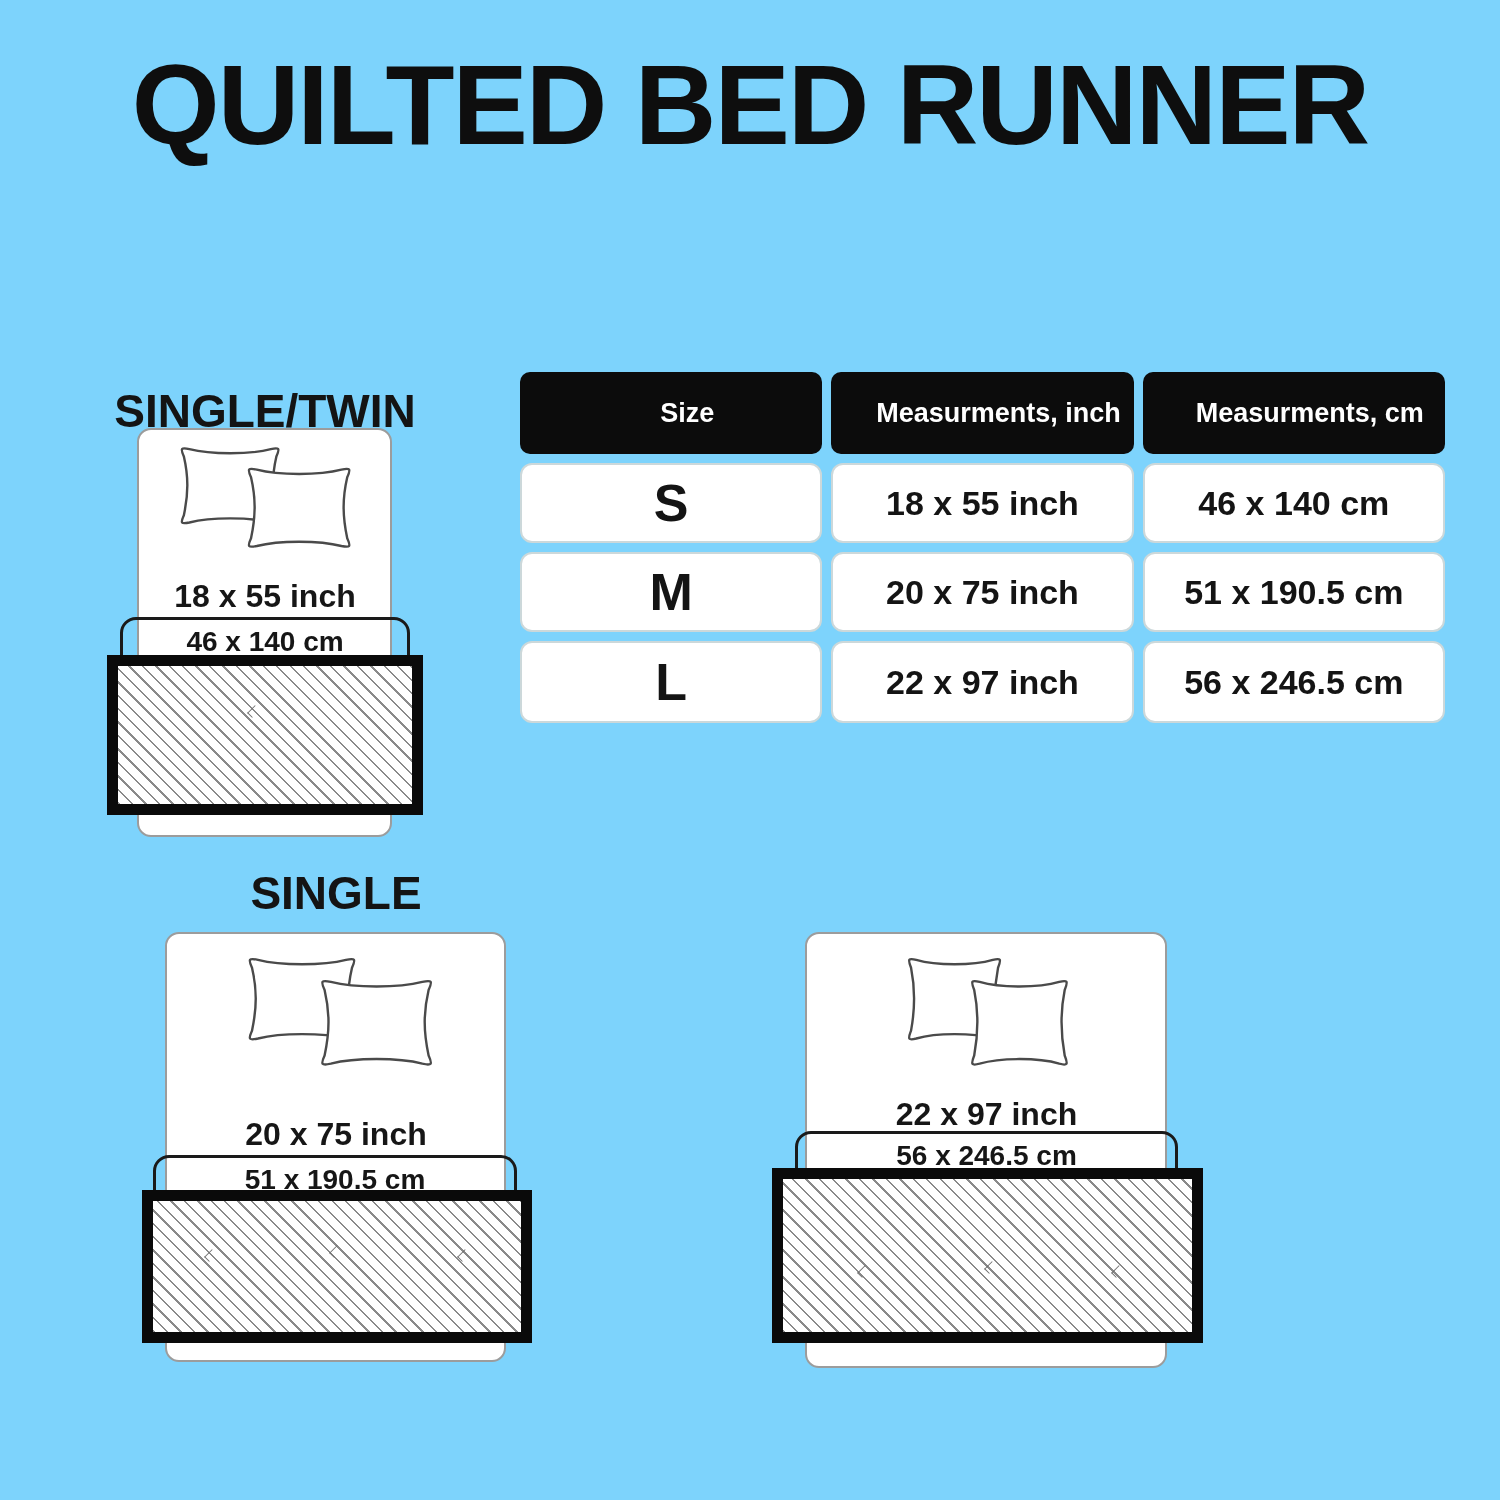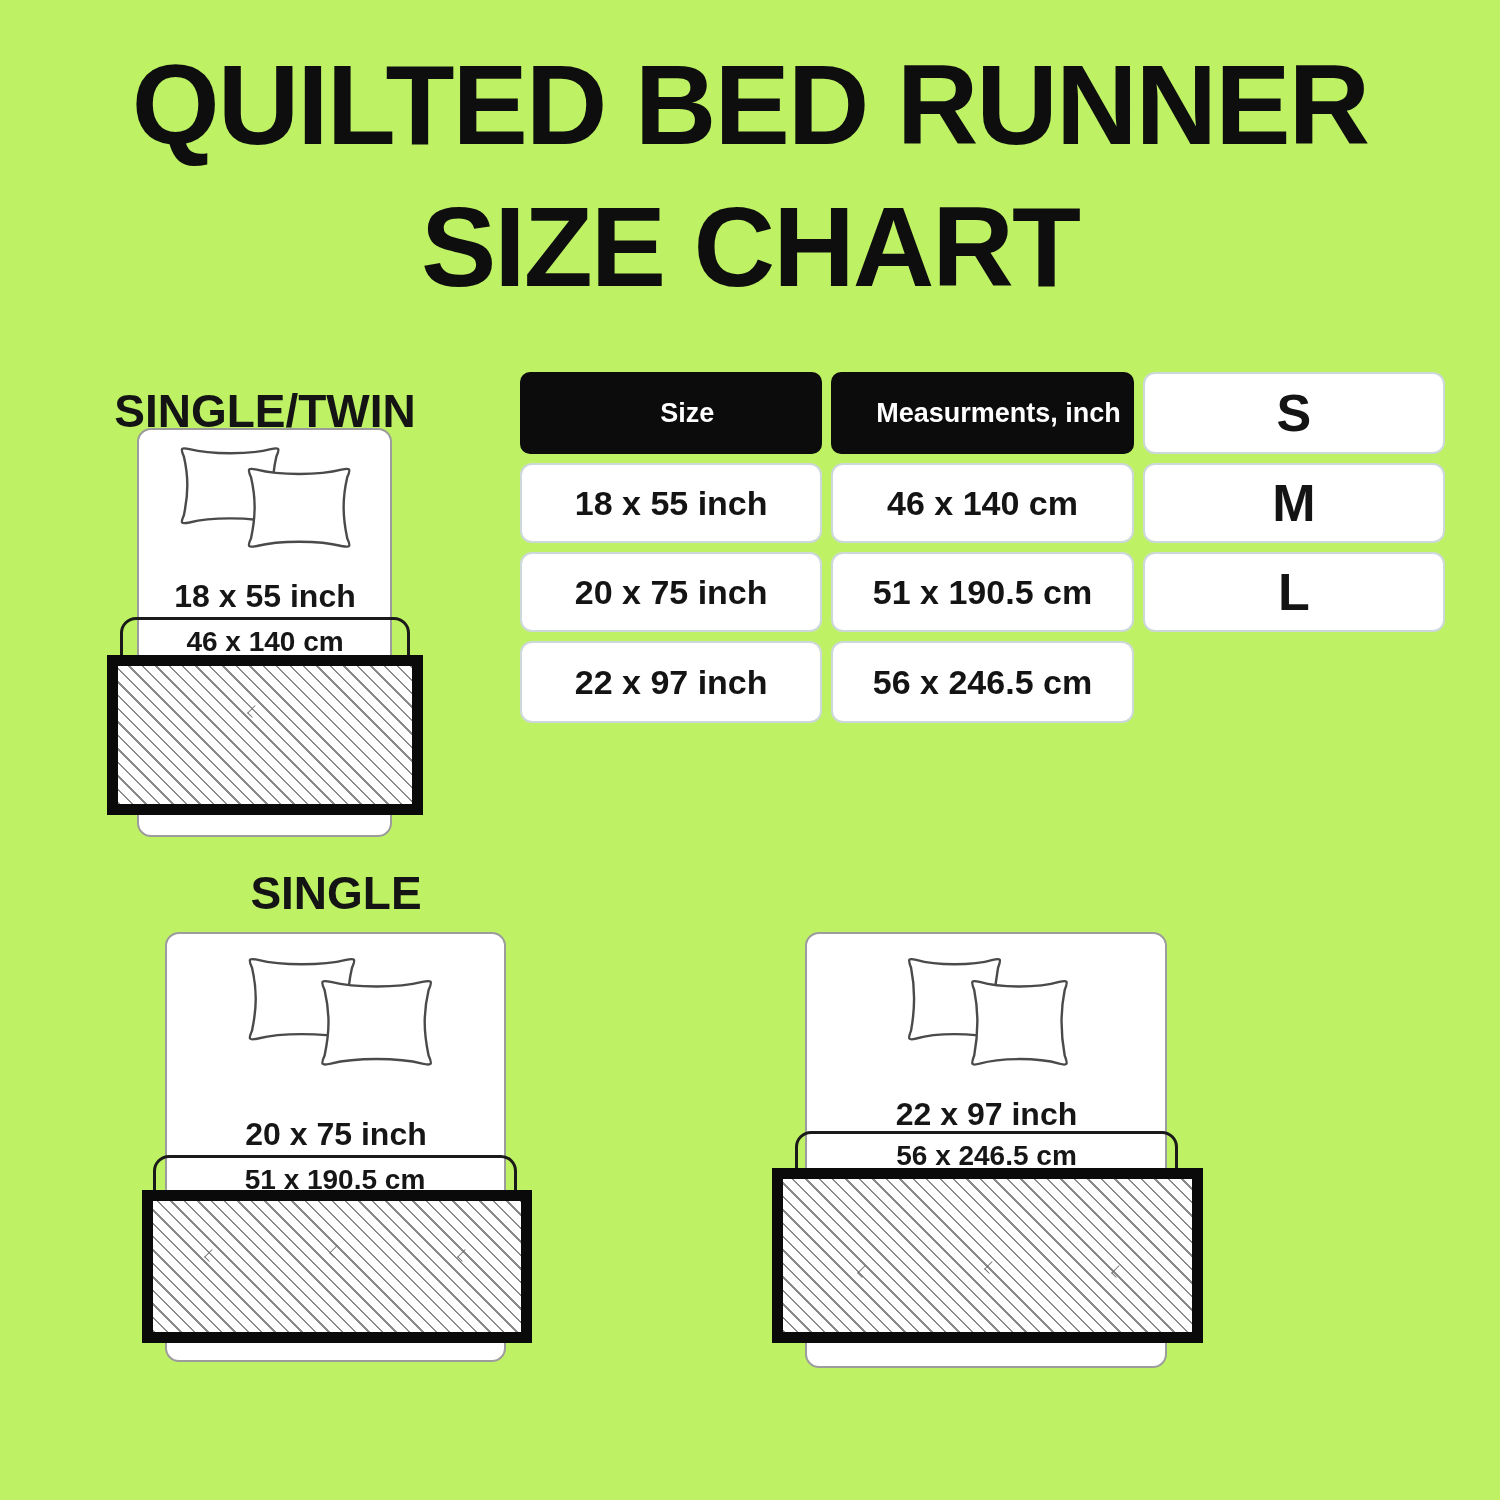--- a/index.html
+++ b/index.html
@@ -1,17 +1,17 @@
 <!DOCTYPE html>
 <html><head>
 <meta charset="utf-8">
 <style>
   html,body{margin:0;padding:0;background:#ffffff;}
   .canvas{
-    position:relative;width:1500px;height:1500px;background:#bef264;overflow:hidden;
+    position:relative;width:1500px;height:1500px;background:#7dd3fc;overflow:hidden;
     font-family:"Liberation Sans","DejaVu Sans",sans-serif;color:#121212;
   }
   
   .main-title{
     position:absolute;top:34px;left:0;width:1500px;text-align:center;
     font-size:113px;font-weight:800;letter-spacing:-2px;line-height:1.26;color:#0e0e0e;
   }
   
   .diagram-title{position:absolute;text-align:center;font-size:46px;font-weight:800;color:#141414;}
   .bed{position:absolute;border:2.5px solid #9c9c9c;border-radius:14px;background:#ffffff;z-index:1;}
@@ -84,38 +84,38 @@
                  C 12,92 11,91 15,82 C 20,58 20,40 15,18 Z" fill="#ffffff" stroke="#4a4a4a" stroke-width="2.4" vector-effect="non-scaling-stroke"></path>
       </g>
     </g>
   </defs>
 </svg>
 
 <div class="canvas">
 
   <div class="main-title">
     <div>QUILTED BED RUNNER</div>
-    <div>SIZE CHART</div>
   </div>
 
   <div class="diagram-title title-single">SINGLE/TWIN</div>
   <div class="bed bed-single"></div>
   <svg class="pillows pillows-single" viewBox="0 0 200 120" preserveAspectRatio="none">
       <use href="#pillow-pair"></use>
     </svg>
   <div class="inch-label inch-single">18 x 55 inch</div>
   <div class="cm-box cmbox-single">
     <span class="cm-text">46 x 140 cm</span>
   </div>
   <div class="runner runner-single"></div>
   <span class="stitch" style="left:248px;top:708px;"></span>
 
   <div class="size-table">
     <div class="th">Size</div>
     <div class="th">Measurments, inch</div>
+    <div class="th">Measurments, cm</div>
 
     <div class="td size-cell">S</div>
     <div class="td">18 x 55 inch</div>
     <div class="td">46 x 140 cm</div>
 
     <div class="td size-cell">M</div>
     <div class="td">20 x 75 inch</div>
     <div class="td">51 x 190.5 cm</div>
 
     <div class="td size-cell">L</div>

